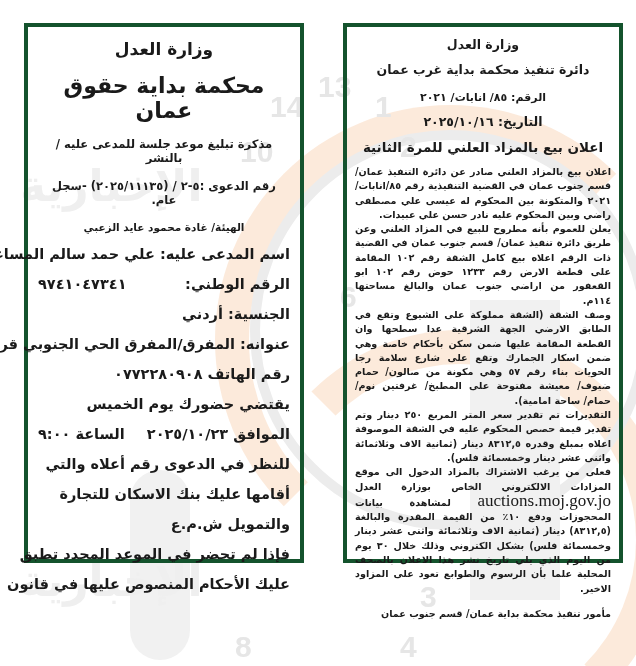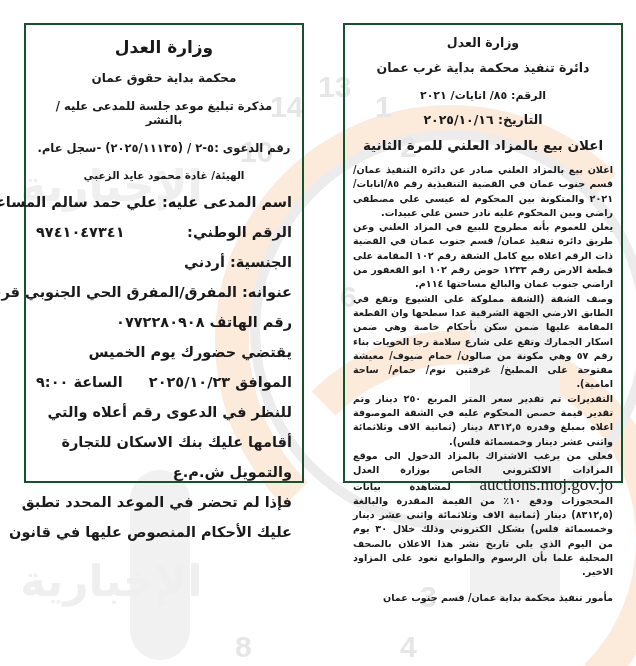--- a/index.html
+++ b/index.html
@@ -14,30 +14,30 @@
   }
   .wm-ring {
     position: absolute; border-radius: 50%;
     border: 10px solid #ececec;
   }
   .wm-num { position: absolute; color: #e6e6e6; font-family: "Liberation Sans", sans-serif; font-weight: bold; font-size: 30px; }
   .wm-text { position: absolute; color: #efefef; font-family: "DejaVu Sans", sans-serif; font-weight: bold; font-size: 44px; }
   .wm-block { position: absolute; background: #f1f1f1; }
 
   .notice {
-    position: absolute; top: 23px; height: 460px;
-    border: 2px solid #14532d; background: transparent;
+    position: absolute; top: 23px; height: 540px;
+    border: 4px solid #14532d; background: transparent;
     direction: rtl; text-align: right;
   }
   .left-notice { left: 24px; width: 280px; padding: 10px 10px 0 10px; }
   .right-notice { left: 343px; width: 280px; padding: 8px 8px 0 8px; }
 
   .c { text-align: center; }
   .h-ministry-l { font-size: 17px; font-weight: bold; margin-top: 2px; }
-  .h-court-l { font-size: 12px; font-weight: bold; margin-top: 14px; }
+  .h-court-l { font-size: 22px; font-weight: bold; margin-top: 14px; }
   .l-sub { font-size: 11.5px; font-weight: bold; margin-top: 14px; }
   .l-case { font-size: 11.5px; font-weight: bold; margin-top: 14px; }
   .l-panel { font-size: 10.5px; font-weight: bold; margin-top: 14px; }
   .l-line { font-size: 14.5px; font-weight: bold; line-height: 30px; white-space: nowrap; }
   .l-line.first { margin-top: 6px; }
   .justify { display: flex; justify-content: space-between; }
 
   .r-ministry { font-size: 12.5px; font-weight: bold; margin-top: 2px; }
   .r-dept { font-size: 12.5px; font-weight: bold; margin-top: 10px; }
   .r-num { font-size: 11px; font-weight: bold; margin-top: 14px; }

